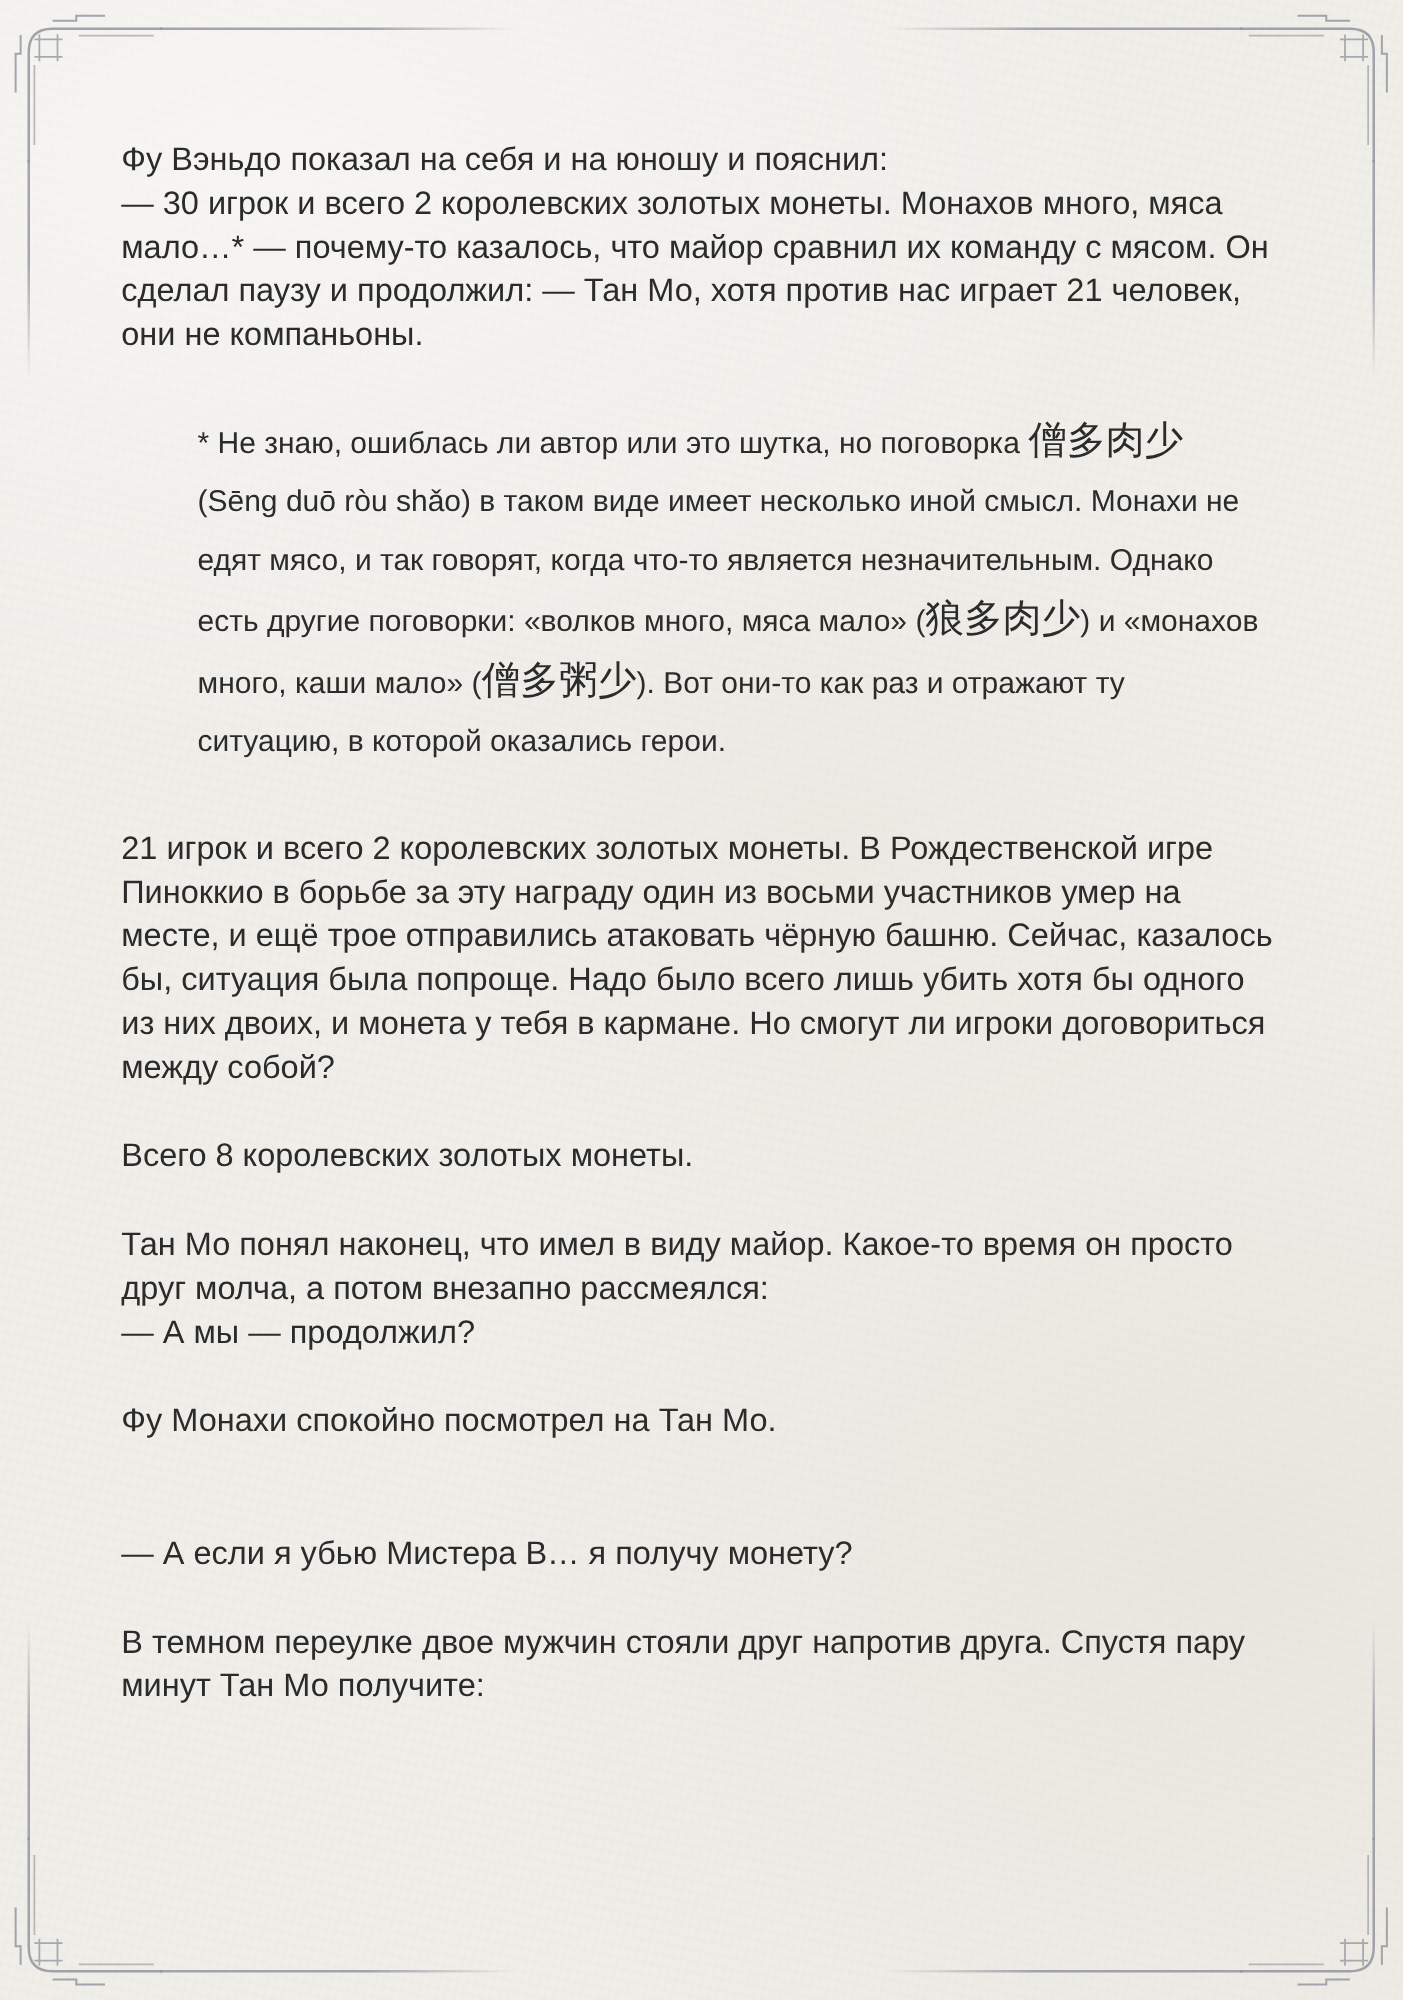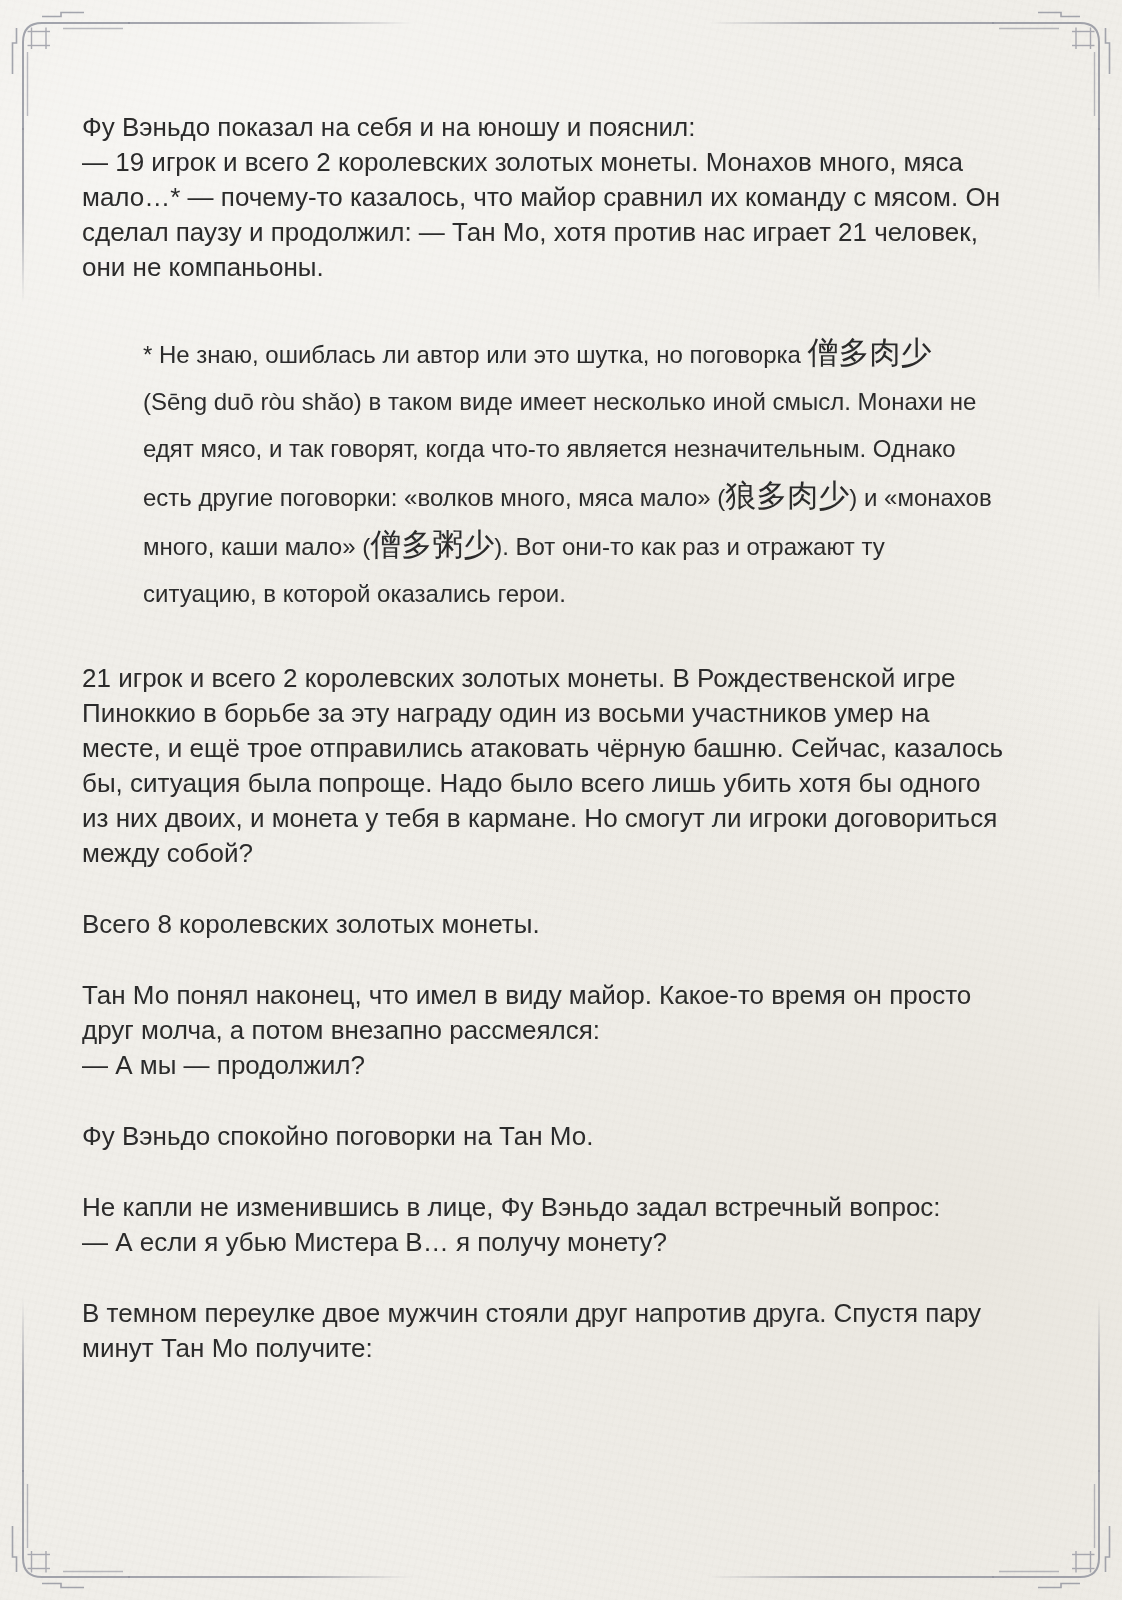--- a/index.html
+++ b/index.html
@@ -40,21 +40,21 @@
   .edge.top{top:22px;}
   .edge.bottom{bottom:22px;}
   .edge.v{width:2px;top:128px;bottom:128px;
     background:linear-gradient(to bottom,
       var(--frame) 0%,var(--frame) 6%,rgba(143,145,156,0) 13%,
       rgba(143,145,156,0) 87%,var(--frame) 94%,var(--frame) 100%);}
   .edge.left{left:22px;}
   .edge.right{right:22px;}
 
   
-  .content{position:absolute;left:82px;top:110px;width:930px;}
+  .content{position:absolute;left:97px;top:110px;width:930px;}
   .content p{margin:0 0 36px 0;}
   p.body{font-size:26px;line-height:35px;}
   p.footnote{
     font-size:24px;line-height:47px;
     margin-left:61px;width:852px;
     margin-top:44px;margin-bottom:44px;
   }
   .cjk{font-size:31px;line-height:47px;font-family:"DejaVu Sans",sans-serif;}
 </style>
 </head>
@@ -130,23 +130,23 @@
       </g>
     </svg>
   </div>
 
   <div class="edge h top"></div>
   <div class="edge h bottom"></div>
   <div class="edge v left"></div>
   <div class="edge v right"></div>
 
   <div class="content">
-      <p class="body"><span>Фу Вэньдо показал на себя и на юношу и пояснил:</span><br><span>— 19 игрок и всего 2 королевских золотых монеты. Монахов много, мяса мало…* — почему-то казалось, что майор сравнил их команду с мясом. Он сделал паузу и продолжил: — Тан Мо, хотя против нас играет 21 человек, они не компаньоны.</span></p>
+      <p class="body"><span>Фу Вэньдо показал на себя и на юношу и пояснил:</span><br><span>— 30 игрок и всего 2 королевских золотых монеты. Монахов много, мяса мало…* — почему-то казалось, что майор сравнил их команду с мясом. Он сделал паузу и продолжил: — Тан Мо, хотя против нас играет 21 человек, они не компаньоны.</span></p>
       <p class="footnote"><span>* Не знаю, ошиблась ли автор или это шутка, но поговорка </span><span class="cjk">僧多肉少</span><span> (Sēng duō ròu shǎo) в таком виде имеет несколько иной смысл. Монахи не едят мясо, и так говорят, когда что-то является незначительным. Однако есть другие поговорки: «волков много, мяса мало» (</span><span class="cjk">狼多肉少</span><span>) и «монахов много, каши мало» (</span><span class="cjk">僧多粥少</span><span>). Вот они-то как раз и отражают ту ситуацию, в которой оказались герои.</span></p>
       <p class="body"><span>21 игрок и всего 2 королевских золотых монеты. В Рождественской игре Пиноккио в борьбе за эту награду один из восьми участников умер на месте, и ещё трое отправились атаковать чёрную башню. Сейчас, казалось бы, ситуация была попроще. Надо было всего лишь убить хотя бы одного из них двоих, и монета у тебя в кармане. Но смогут ли игроки договориться между собой?</span></p>
       <p class="body"><span>Всего 8 королевских золотых монеты.</span></p>
       <p class="body"><span>Тан Мо понял наконец, что имел в виду майор. Какое-то время он просто друг молча, а потом внезапно рассмеялся:</span><br><span>— А мы — продолжил?</span></p>
-      <p class="body"><span>Фу Вэньдо спокойно поговорки на Тан Мо.</span></p>
-      <p class="body"><span>Не капли не изменившись в лице, Фу Вэньдо задал встречный вопрос:</span><br><span>— А если я убью Мистера В… я получу монету?</span></p>
+      <p class="body"><span>Фу Монахи спокойно посмотрел на Тан Мо.</span></p>
+      <p class="body"><br><span>— А если я убью Мистера В… я получу монету?</span></p>
       <p class="body"><span>В темном переулке двое мужчин стояли друг напротив друга. Спустя пару минут Тан Мо получите:</span></p>
     </div>
 
 </div>
 
 </body></html>

